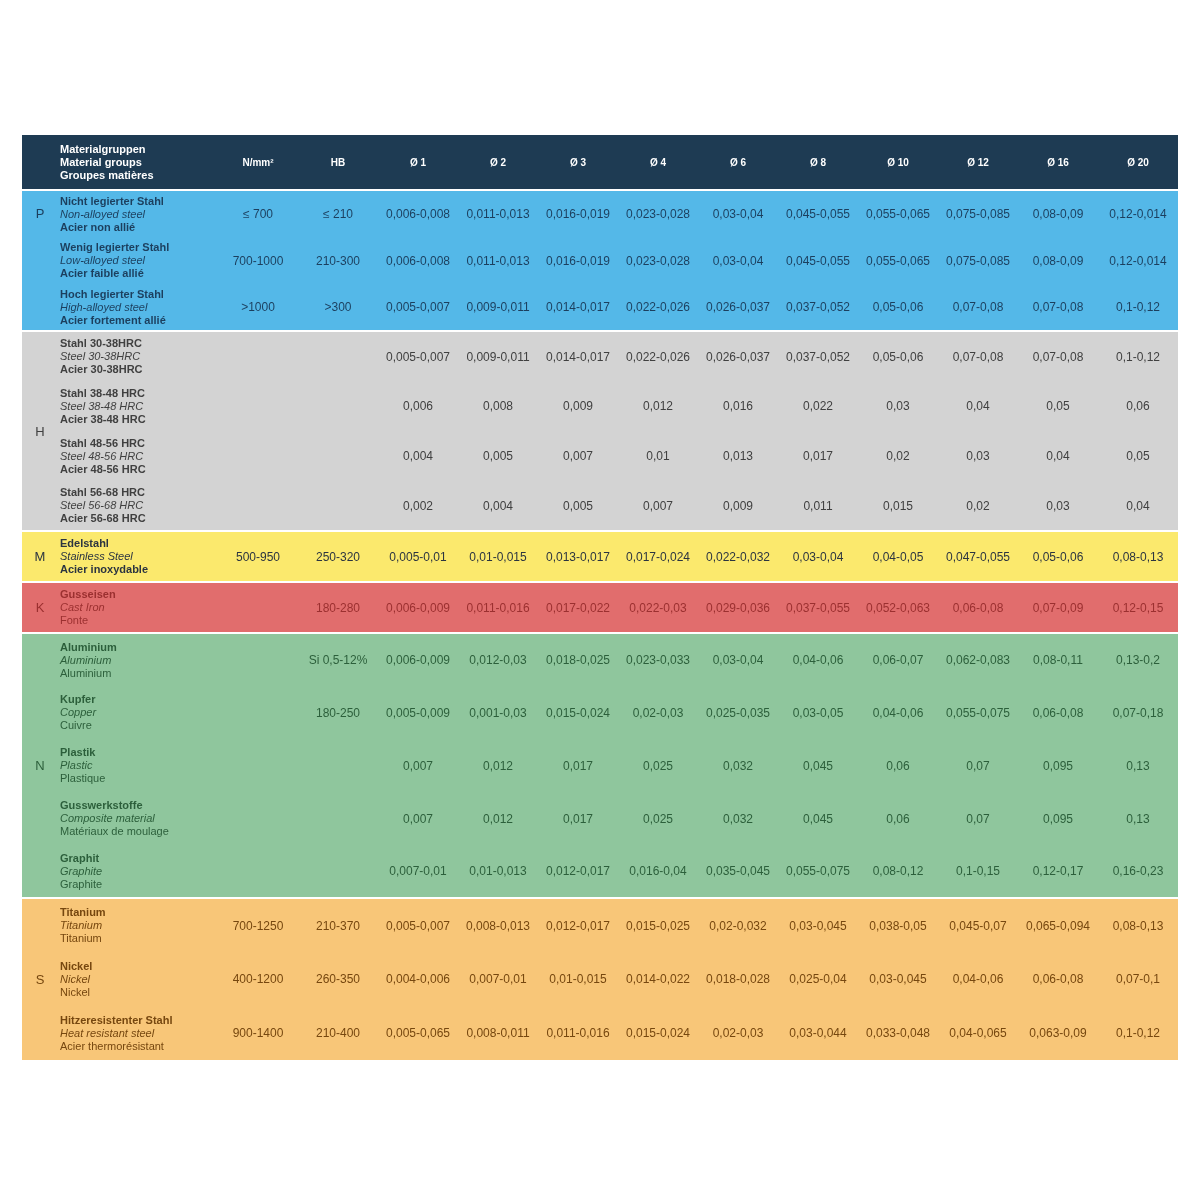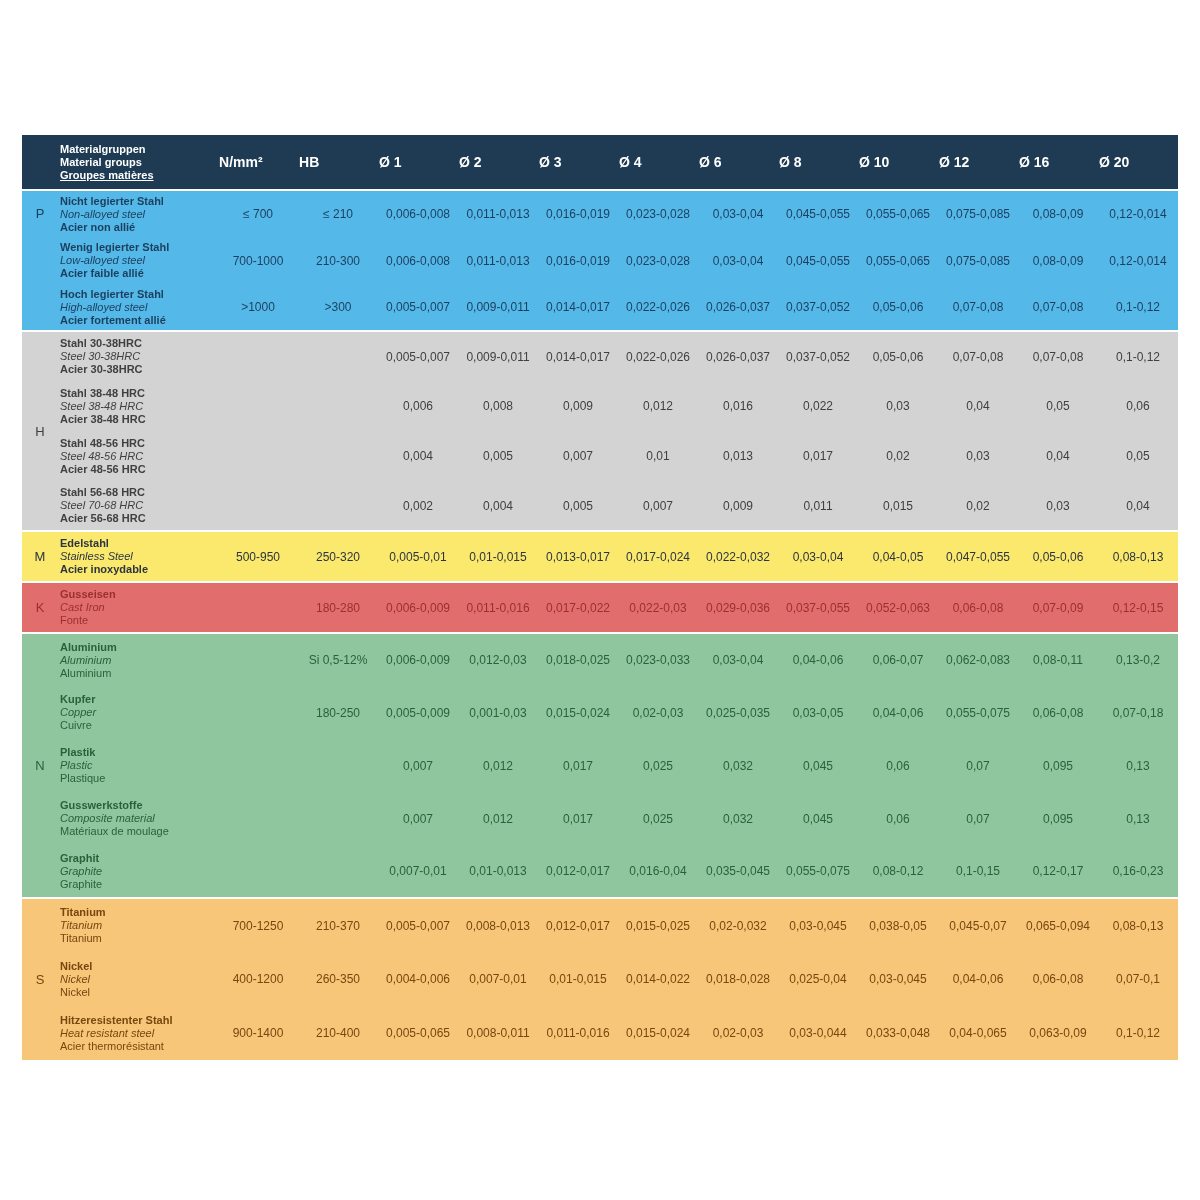--- a/index.html
+++ b/index.html
@@ -19,22 +19,22 @@
   col.c-val    { width:80px; }
 
   thead th { background:var(--header-bg,#1e3b53); color:#ffffff; }
   thead tr { height:55px; }
   th.title-cell {
     text-align:left; padding-left:38px; vertical-align:middle;
     font-size:11px; line-height:13px;
   }
   th.title-cell .de { font-weight:bold; }
   th.title-cell .en { font-weight:bold; }
-  th.title-cell .fr { font-weight:bold;text-decoration:underline; }
-  th.col-head { font-size:14px; font-weight:bold; text-align:left; vertical-align:middle; }
+  th.title-cell .fr { font-weight:bold; }
+  th.col-head { font-size:10px; font-weight:bold; text-align:center; vertical-align:middle; }
 
   tbody { border-top:2px solid #ffffff; }
   tbody td { background:var(--bg); color:var(--fg); vertical-align:middle; }
 
   td.letter { text-align:center; font-size:13px; font-weight:normal; }
   td.name { padding-left:2px; font-size:11px; line-height:13px;margin-top:36px; }
   td.name .de { font-weight:bold; }
   td.name .en { font-style:italic; }
   td.name .fr { font-weight:normal; }
   tbody.sec-P td.name .fr, tbody.sec-H td.name .fr, tbody.sec-M td.name .fr { font-weight:bold; }
@@ -205,21 +205,21 @@
           <td class="val">0,013</td>
           <td class="val">0,017</td>
           <td class="val">0,02</td>
           <td class="val">0,03</td>
           <td class="val">0,04</td>
           <td class="val">0,05</td>
         </tr>
         <tr>
           <td class="name">
             <div class="de">Stahl 56-68 HRC</div>
-            <div class="en">Steel 70-68 HRC</div>
+            <div class="en">Steel 56-68 HRC</div>
             <div class="fr">Acier 56-68 HRC</div>
           </td>
           <td class="val"></td>
           <td class="val"></td>
           <td class="val">0,002</td>
           <td class="val">0,004</td>
           <td class="val">0,005</td>
           <td class="val">0,007</td>
           <td class="val">0,009</td>
           <td class="val">0,011</td>

